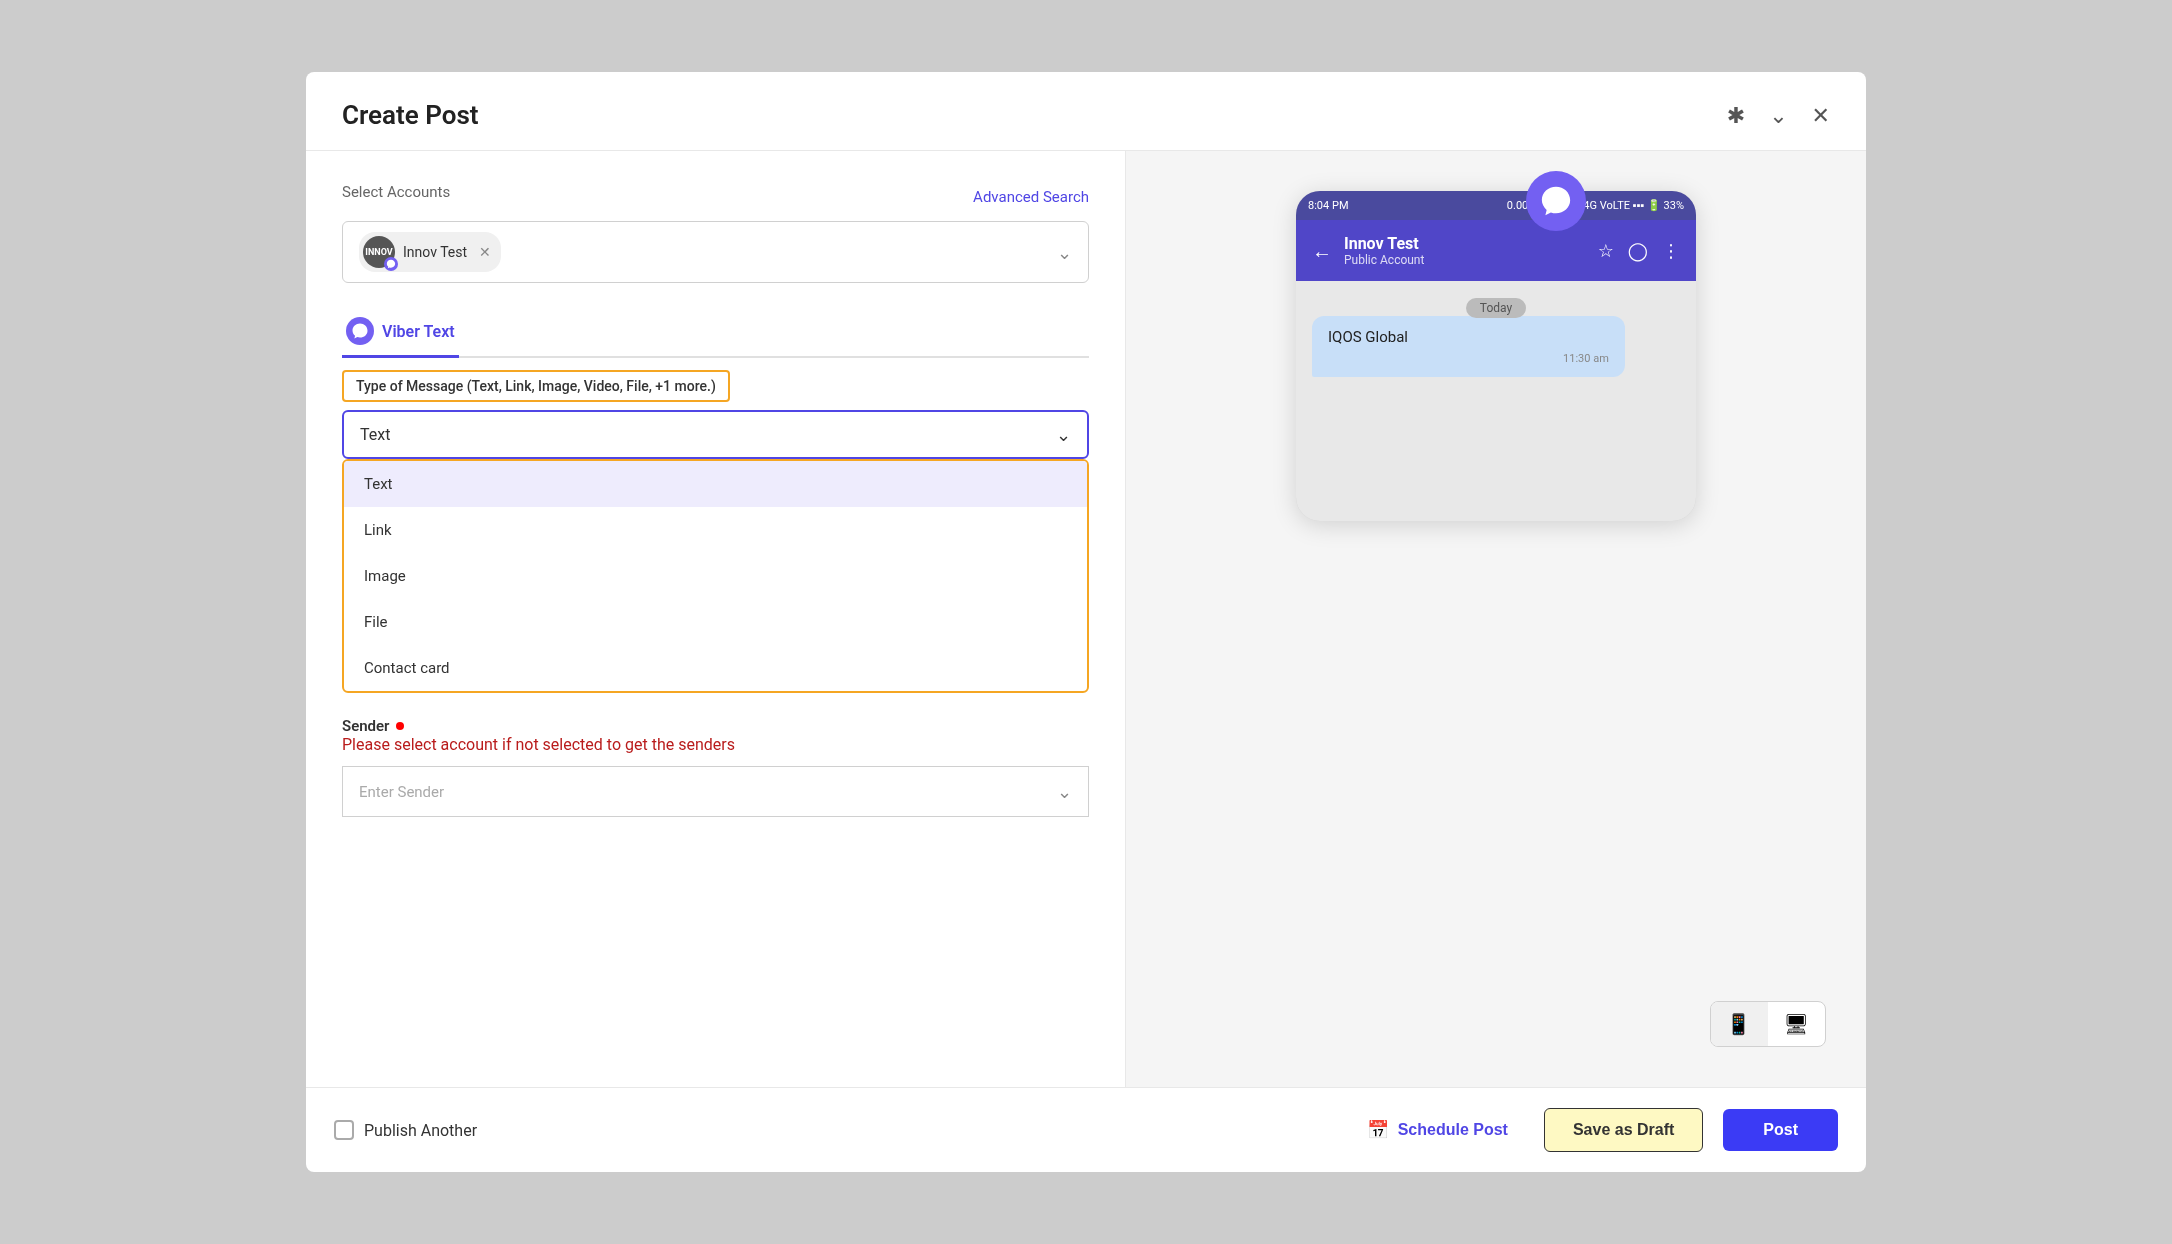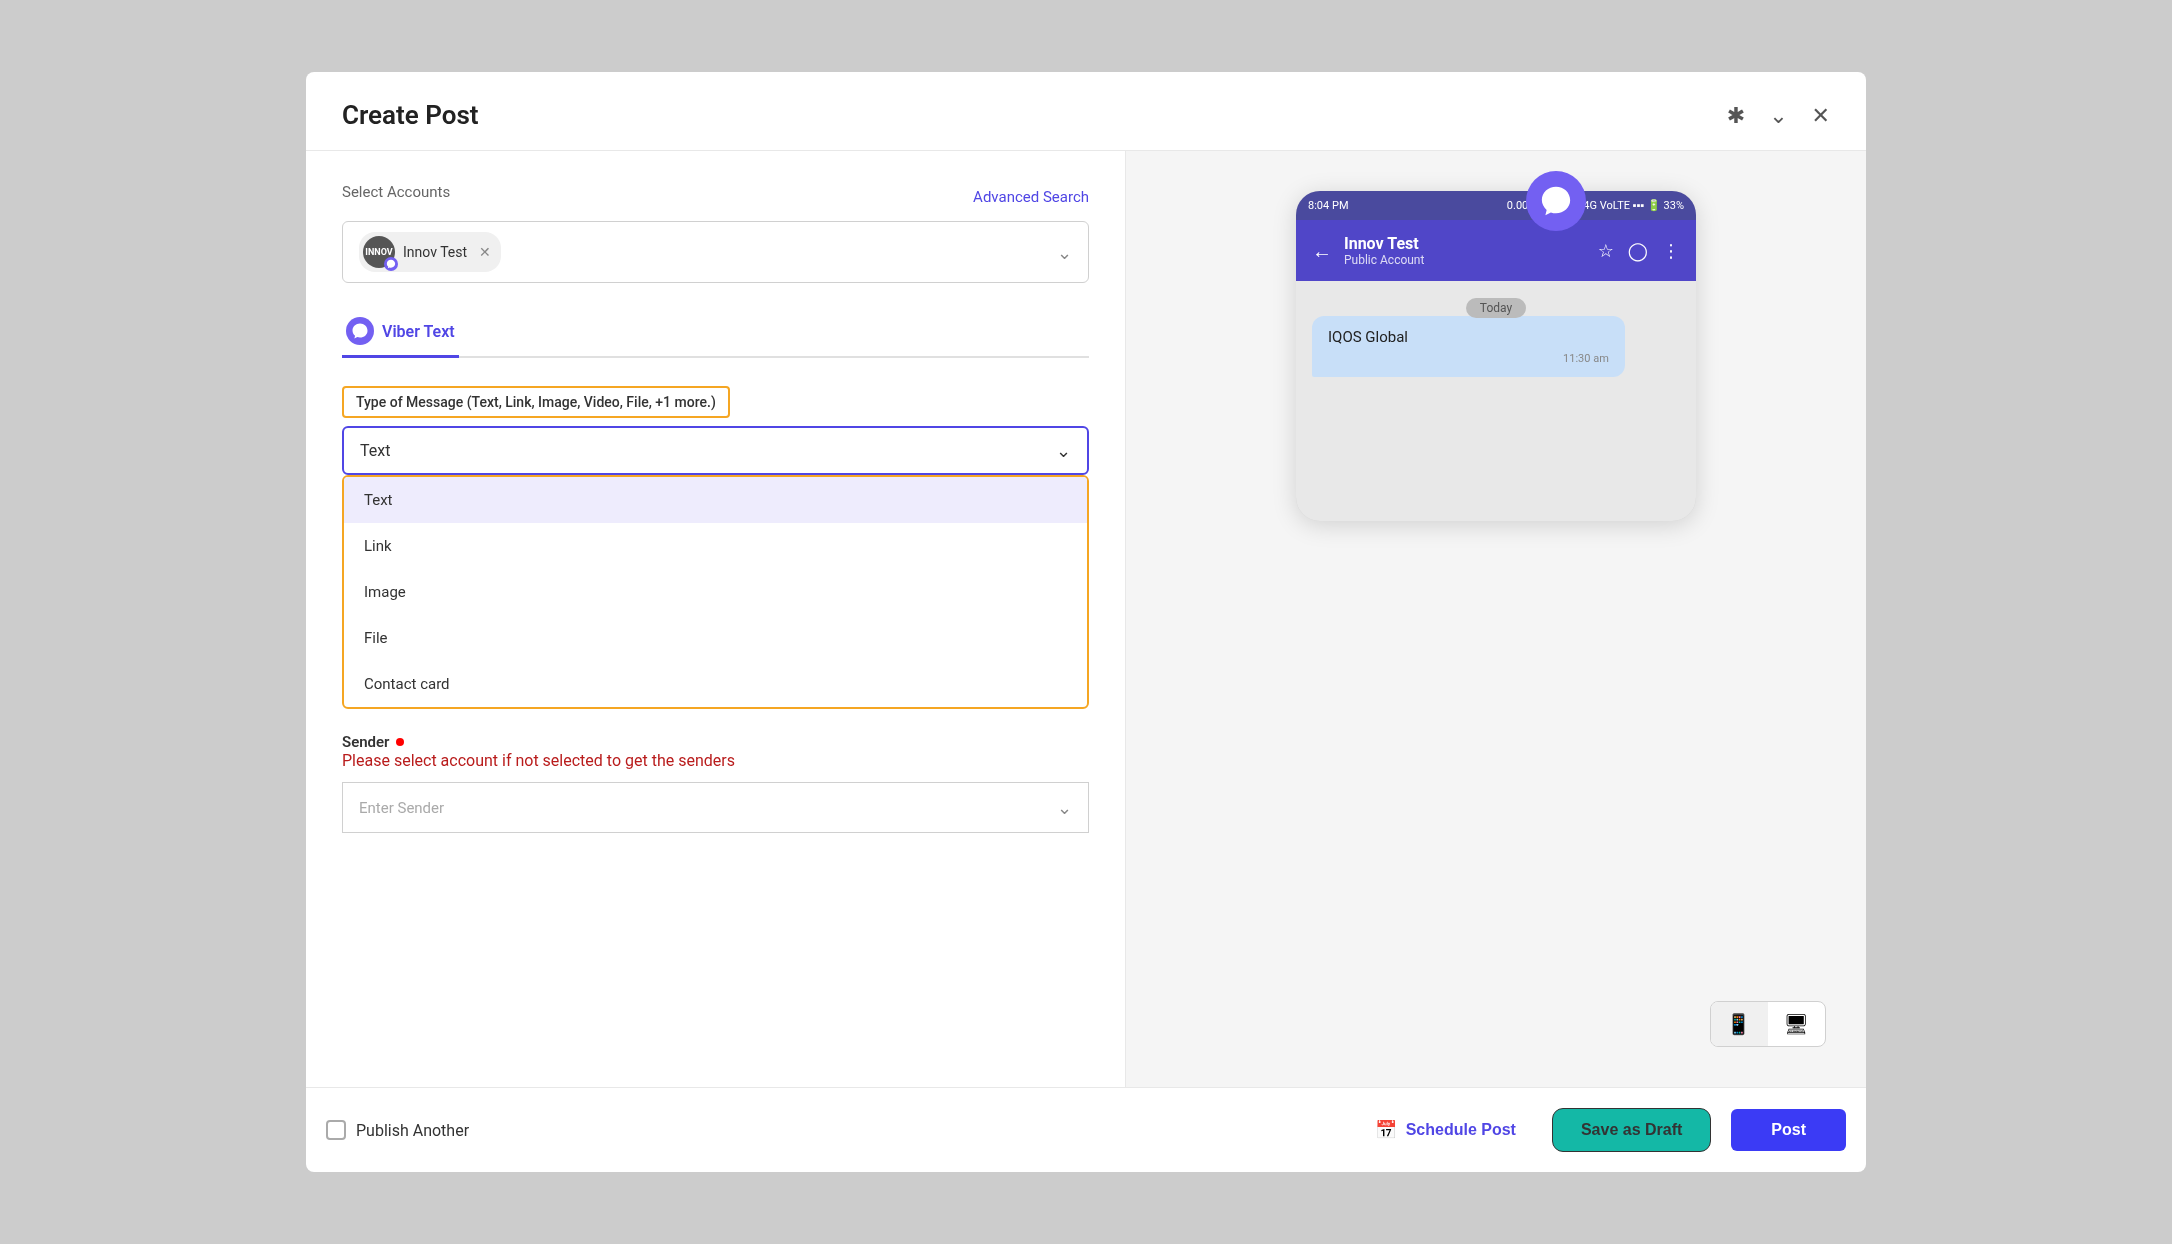--- a/index.html
+++ b/index.html
@@ -173,21 +173,21 @@
 
     .chevron-down {
       color: #888;
       font-size: 18px;
     }
 
     
     .tab-bar {
       display: flex;
       border-bottom: 2px solid #e0e0e0;
-      margin-bottom: 28px;
+      margin-bottom: 12px;
     }
 
     .tab-item {
       display: flex;
       align-items: center;
       gap: 8px;
       padding: 10px 4px;
       border-bottom: 3px solid transparent;
       margin-bottom: -2px;
       cursor: pointer;
@@ -320,21 +320,21 @@
     }
 
     .sender-placeholder {
       font-size: 15px;
       color: #aaa;
     }
 
     
     .modal-footer {
       border-top: 1px solid #e8e8e8;
-      padding: 20px 20px;
+      padding: 20px 28px;
       display: flex;
       align-items: center;
       justify-content: flex-end;
       gap: 20px;
     }
 
     .publish-another-row {
       display: flex;
       align-items: center;
       gap: 10px;
@@ -366,26 +366,26 @@
       border: none;
       padding: 10px 16px;
     }
 
     .schedule-icon {
       font-size: 18px;
     }
 
     .save-draft-btn {
       border: 1.5px solid #333;
-      border-radius: 11px;
+      border-radius: 6px;
       padding: 12px 28px;
       font-size: 16px;
       font-weight: 600;
       color: #333;
-      background: #14b8a6;
+      background: #fef9c3;
       cursor: pointer;
     }
 
     .post-btn {
       background: #3b3bf5;
       color: #fff;
       border: none;
       border-radius: 6px;
       padding: 12px 40px;
       font-size: 16px;

